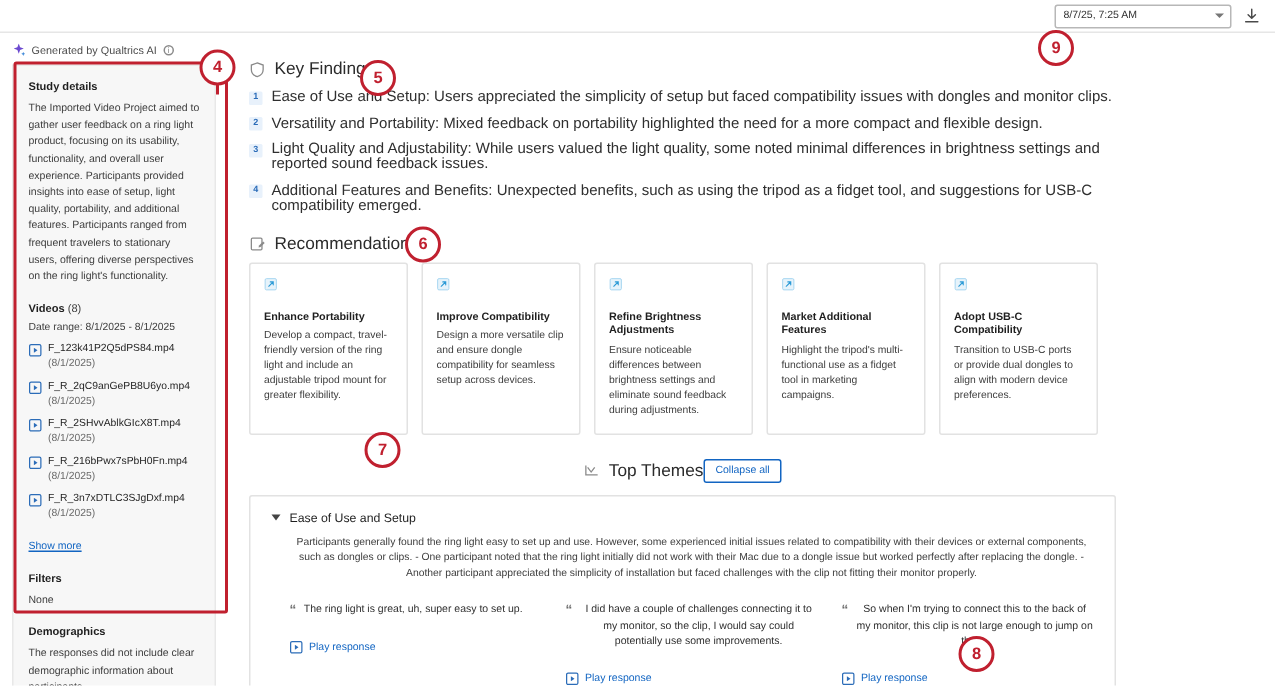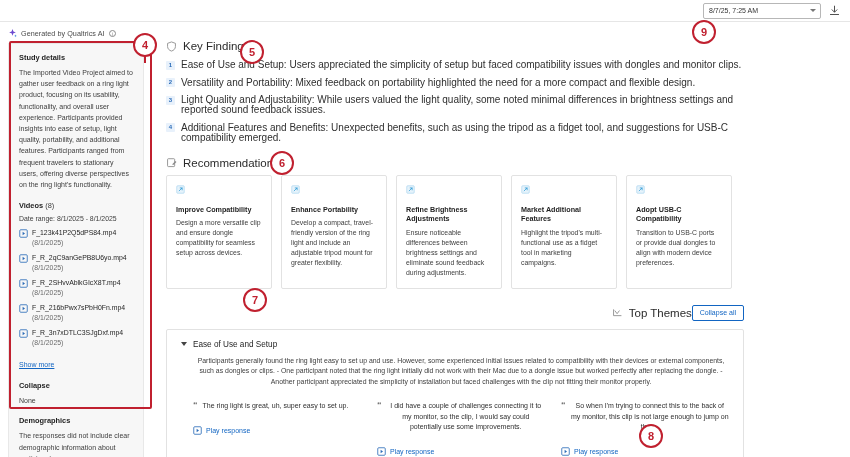--- a/index.html
+++ b/index.html
@@ -89,21 +89,21 @@
 
   .rec-grid { display:flex; gap:9px; margin-top:2px; }
   .rec-card {
     width:106px; min-height:98px; background:#fff; border:1px solid #e2e2e2;
     border-radius:2px; padding:9px 9px 10px 9px;
   }
   .rec-ico { width:9px; height:9px; margin-bottom:7px; }
   .rec-title { font-size:7.2px; font-weight:bold; color:#1f1f1f; line-height:9.5px; margin-bottom:4px;}
   .rec-body { font-size:6.9px; line-height:10px; color:#3d3d3d; }
 
-  .tt-head { display:flex; align-items:center; justify-content:flex-end; }
+  .tt-head { display:flex; align-items:center; justify-content:center; }
   .collapse-btn {
     border:1px solid #1265c2; color:#1265c2; background:#fff; border-radius:2px;
     font-size:7px; padding:3.5px 7px; cursor:pointer; font-family:"Liberation Sans",sans-serif;
   }
   .theme-card {
     border:1px solid #e2e2e2; border-radius:2px; background:#fff;
     margin-top:8px; padding:10px 14px 12px 14px;text-align:center;
   }
   .theme-title-row { display:flex; gap:6px; align-items:center; }
   .tri { width:0;height:0;border-left:3.5px solid transparent;border-right:3.5px solid transparent;border-top:4.5px solid #444; }
@@ -187,21 +187,21 @@
             <svg class="vid-ico" viewBox="0 0 12 12">
               <rect x="1" y="1" width="10" height="10" rx="1.3" fill="none" stroke="#2b6cb8" stroke-width="1.1"></rect>
               <path d="M4.8 3.7l3.2 2.3-3.2 2.3z" fill="#2b6cb8"></path>
             </svg>
             <div class="vid-txt"><span>F_R_3n7xDTLC3SJgDxf.mp4</span> <span class="dt">(8/1/2025)</span></div>
           </div>
         </div>
 
       <div class="showmore">Show more</div>
 
-      <h4 class="sp">Collapse</h4>
+      <h4 class="sp">Filters</h4>
       <p>None</p>
 
       <h4 class="sp">Demographics</h4>
       <p>The responses did not include clear demographic information about participants.</p>
     </div>
   </div>
 
   <div class="main">
 
     <div class="sec-head">
@@ -233,25 +233,25 @@
       <svg class="ico" viewBox="0 0 14 14">
         <rect x="2" y="2.2" width="9" height="10" rx="1" fill="none" stroke="#8a8a8a" stroke-width="1.1"></rect>
         <path d="M8.5 8.5l3.5-3.5 1.3 1.3L9.8 9.8l-1.7.4z" fill="#8a8a8a"></path>
       </svg>
       <span class="sec-title">Recommendations</span>
     </div>
     <div class="rec-grid" id="rec-grid">
         <div class="rec-card"><svg class="rec-ico" viewBox="0 0 12 12">
             <rect x="1" y="1" width="10" height="10" rx="1.2" fill="#e6f3fb" stroke="#9fd2ef" stroke-width=".8"></rect>
             <path d="M4.2 7.8L8 4M5.6 3.9H8.2V6.5" stroke="#2b9ad6" stroke-width="1" fill="none" stroke-linecap="round"></path>
+          </svg><div class="rec-title">Enhance Portability</div><div class="rec-body">Develop a compact, travel-friendly version of the ring light and include an adjustable tripod mount for greater flexibility.</div></div>
+        <div class="rec-card"><svg class="rec-ico" viewBox="0 0 12 12">
+            <rect x="1" y="1" width="10" height="10" rx="1.2" fill="#e6f3fb" stroke="#9fd2ef" stroke-width=".8"></rect>
+            <path d="M4.2 7.8L8 4M5.6 3.9H8.2V6.5" stroke="#2b9ad6" stroke-width="1" fill="none" stroke-linecap="round"></path>
           </svg><div class="rec-title">Improve Compatibility</div><div class="rec-body">Design a more versatile clip and ensure dongle compatibility for seamless setup across devices.</div></div>
-        <div class="rec-card"><svg class="rec-ico" viewBox="0 0 12 12">
-            <rect x="1" y="1" width="10" height="10" rx="1.2" fill="#e6f3fb" stroke="#9fd2ef" stroke-width=".8"></rect>
-            <path d="M4.2 7.8L8 4M5.6 3.9H8.2V6.5" stroke="#2b9ad6" stroke-width="1" fill="none" stroke-linecap="round"></path>
-          </svg><div class="rec-title">Enhance Portability</div><div class="rec-body">Develop a compact, travel-friendly version of the ring light and include an adjustable tripod mount for greater flexibility.</div></div>
         <div class="rec-card"><svg class="rec-ico" viewBox="0 0 12 12">
             <rect x="1" y="1" width="10" height="10" rx="1.2" fill="#e6f3fb" stroke="#9fd2ef" stroke-width=".8"></rect>
             <path d="M4.2 7.8L8 4M5.6 3.9H8.2V6.5" stroke="#2b9ad6" stroke-width="1" fill="none" stroke-linecap="round"></path>
           </svg><div class="rec-title">Refine Brightness Adjustments</div><div class="rec-body">Ensure noticeable differences between brightness settings and eliminate sound feedback during adjustments.</div></div>
         <div class="rec-card"><svg class="rec-ico" viewBox="0 0 12 12">
             <rect x="1" y="1" width="10" height="10" rx="1.2" fill="#e6f3fb" stroke="#9fd2ef" stroke-width=".8"></rect>
             <path d="M4.2 7.8L8 4M5.6 3.9H8.2V6.5" stroke="#2b9ad6" stroke-width="1" fill="none" stroke-linecap="round"></path>
           </svg><div class="rec-title">Market Additional Features</div><div class="rec-body">Highlight the tripod's multi-functional use as a fidget tool in marketing campaigns.</div></div>
         <div class="rec-card"><svg class="rec-ico" viewBox="0 0 12 12">
             <rect x="1" y="1" width="10" height="10" rx="1.2" fill="#e6f3fb" stroke="#9fd2ef" stroke-width=".8"></rect>

